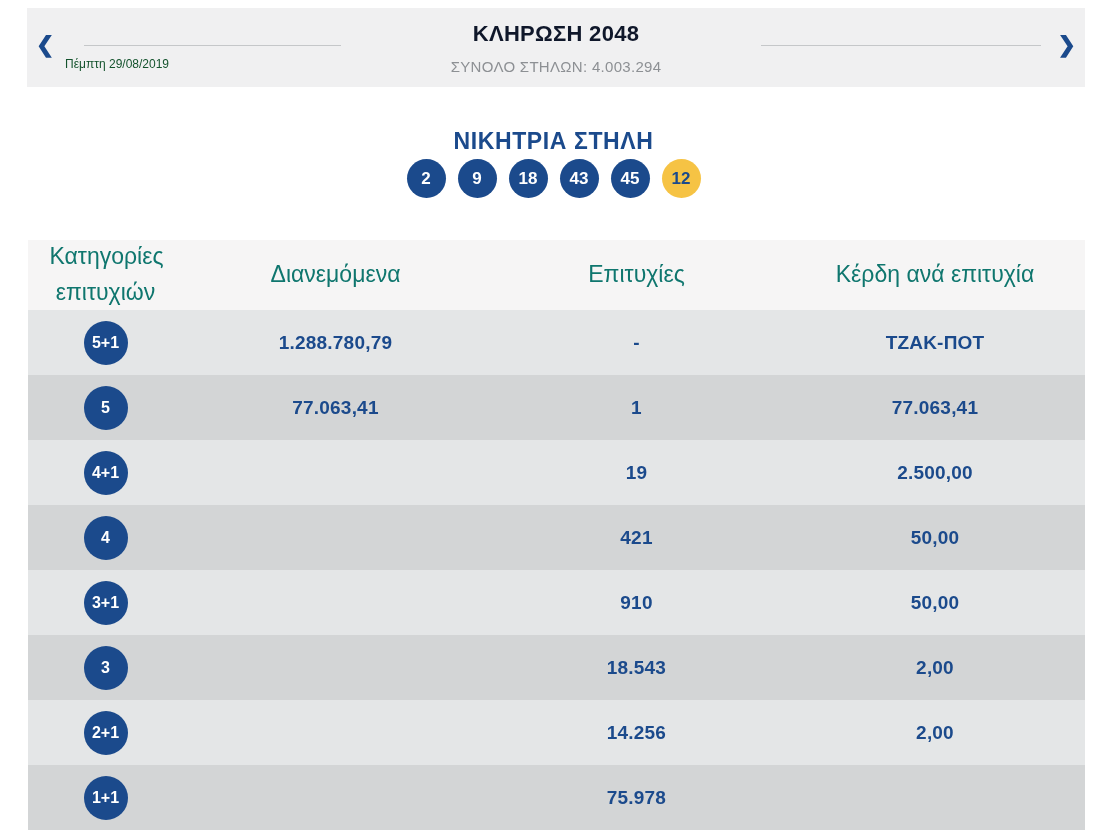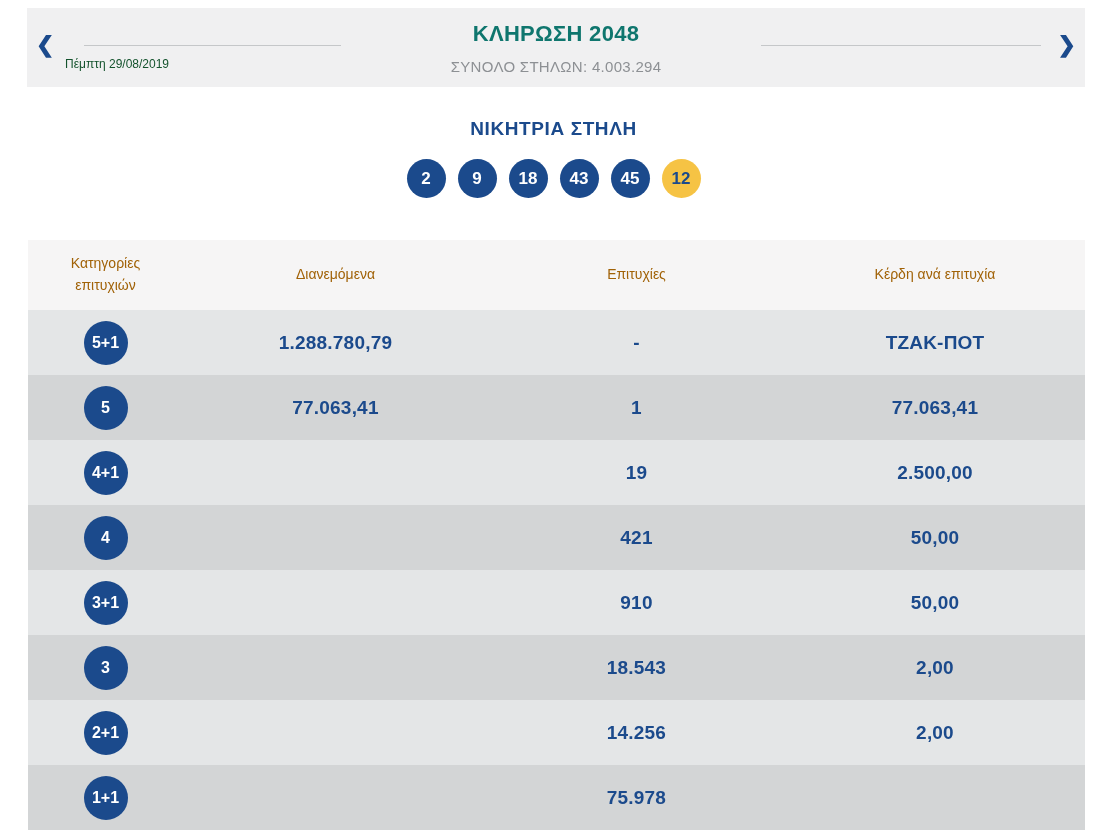--- a/index.html
+++ b/index.html
@@ -11,39 +11,39 @@
   .nav-band { position: absolute; left: 27px; top: 8px; width: 1058px; height: 79px;
               background: #f0f0f1; }
   .nav-arrow { position: absolute; top: 26px; font-size: 22px; font-weight: bold;
                color: #1b4a8c; cursor: pointer; line-height: 1; user-select: none; }
   .nav-arrow.prev { left: 9px; }
   .nav-arrow.next { right: 9px; }
   .nav-line { position: absolute; top: 37px; height: 1px; background: #c5c7c9; }
   .nav-line.left  { left: 57px;  width: 257px; }
   .nav-line.right { left: 734px; width: 280px; }
   .nav-title { position: absolute; left: 0; top: 13px; width: 100%; text-align: center;
-               font-size: 22px; font-weight: bold; color: #0f766e; letter-spacing: 0.3px; }
+               font-size: 22px; font-weight: bold; color: #0f172a; letter-spacing: 0.3px; }
   .nav-subtitle { position: absolute; left: 0; top: 50px; width: 100%; text-align: center;
                   font-size: 15px; color: #8d9094; letter-spacing: 0.3px; }
   .nav-date { position: absolute; left: 38px; top: 49px; font-size: 12px; color: #14532d; }
 
   
-  .win-label { position: absolute; left: 0; top: 118px; width: 100%; text-align: center;
-               font-size: 19px; font-weight: bold; color: #1b4a8c; letter-spacing: 0.6px; }
+  .win-label { position: absolute; left: 0; top: 128px; width: 100%; text-align: center;
+               font-size: 23px; font-weight: bold; color: #1b4a8c; letter-spacing: 0.6px; }
   .balls { position: absolute; left: 0; top: 159px; width: 100%;
            display: flex; justify-content: center; gap: 12px; }
   .ball { width: 39px; height: 39px; border-radius: 50%; background: #1b4a8c;
           color: #ffffff; font-size: 17px; font-weight: bold;
           display: flex; align-items: center; justify-content: center; }
   .ball.joker { background: #f6c344; color: #1b4a8c; }
 
   
   .table { position: absolute; left: 28px; top: 240px; width: 1057px; }
   .t-row { display: flex; align-items: center; }
-  .t-head { height: 70px; background: #f6f5f5; color: #a16207; font-size: 14px; }
+  .t-head { height: 70px; background: #f6f5f5; color: #0f766e; font-size: 23px; }
   .t-head .cell { line-height: 1.55; }
   .t-data { height: 65px; }
   .t-data.light { background: #e4e6e7; }
   .t-data.dark  { background: #d3d5d6; }
   .cell { text-align: center; }
   .c1 { width: 155px; display: flex; justify-content: center; }
   .c2 { width: 305px; }
   .c3 { width: 297px; }
   .c4 { width: 300px; }
   .head-wrap { display: inline-block; max-width: 112px; }

